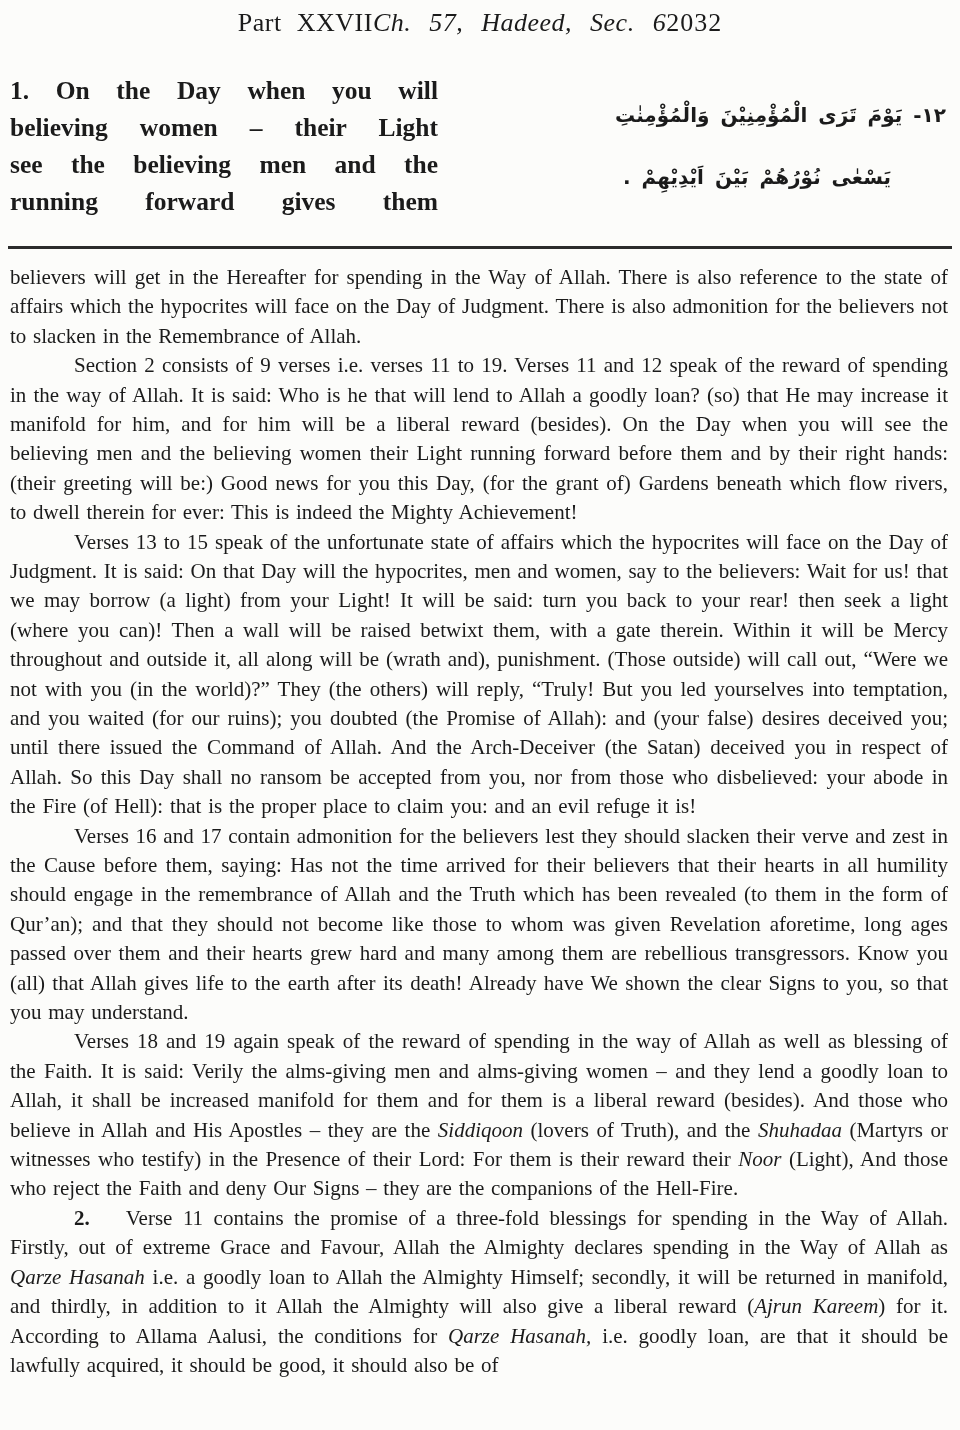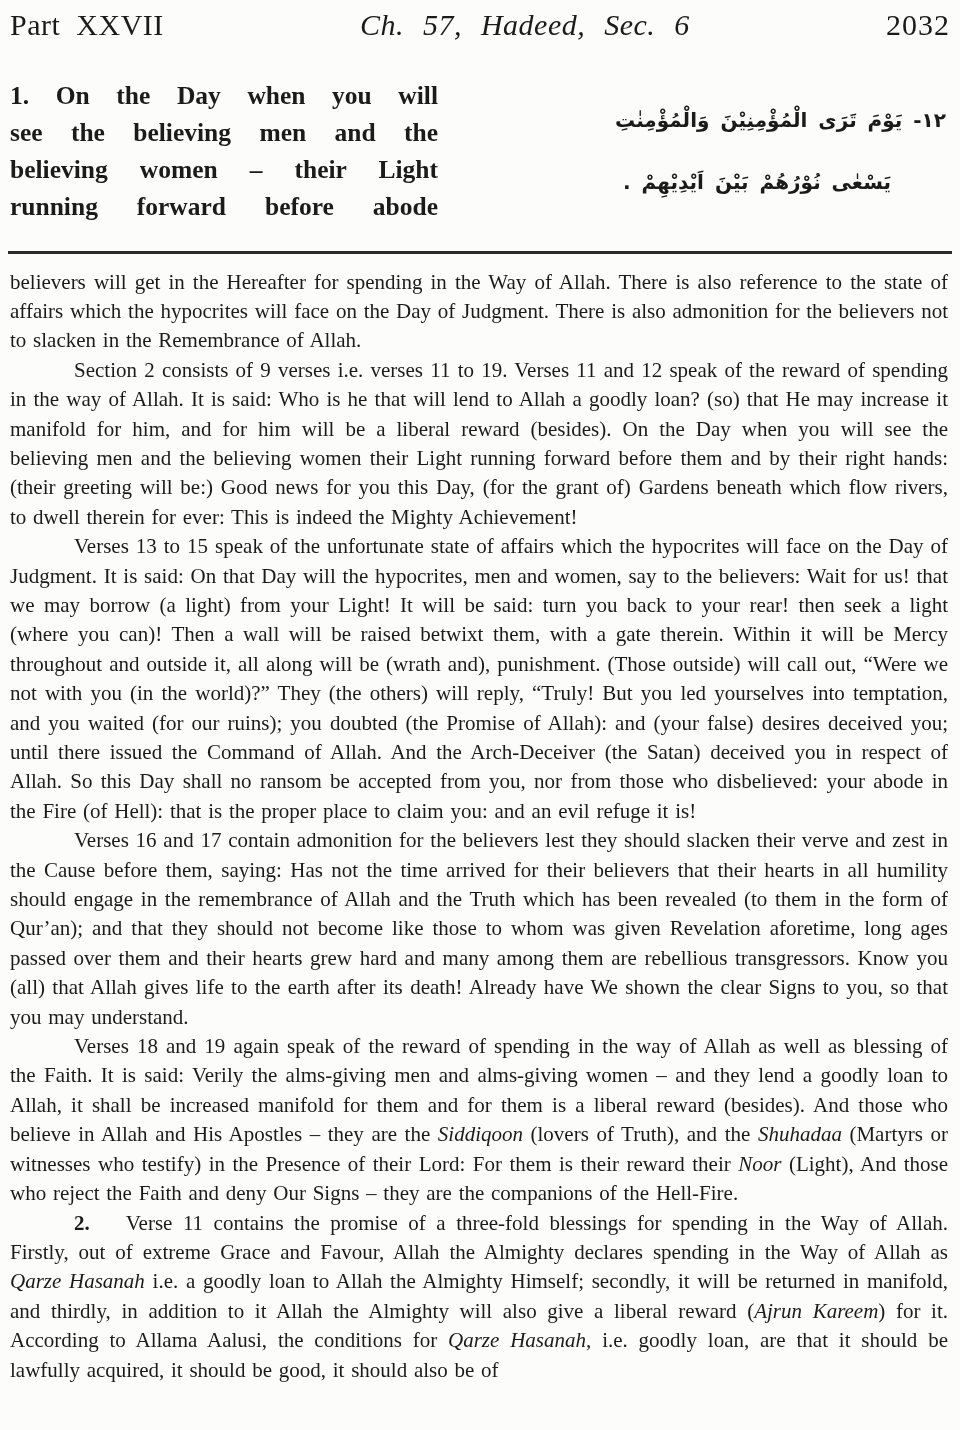--- a/index.html
+++ b/index.html
@@ -10,24 +10,24 @@
     margin: 0 auto;
     box-sizing: border-box;
     background: #fcfcfa;
     color: #1b1b1b;
     font-family: "Liberation Serif", serif;
     overflow: hidden;
   }
   
   .pg-header {
     display: flex;
-    justify-content: space-between;
+    justify-content: center;
     align-items: baseline;
     padding: 8px 10px 0 10px;
-    font-size: 30px;
+    font-size: 26px;
     line-height: 1.15;
   }
   .hdr-left { letter-spacing: 0.5px; word-spacing: 8px; }
   .hdr-center { font-style: italic; word-spacing: 11px; letter-spacing: 0.5px; }
   .hdr-right { letter-spacing: 1px; }
   
   .verse-row {
     display: flex;
     justify-content: space-between;
     align-items: flex-start;
@@ -81,23 +81,23 @@
 
   <header class="pg-header">
     <span class="hdr-left">Part XXVII</span>
     <span class="hdr-center">Ch. 57, Hadeed, Sec. 6</span>
     <span class="hdr-right">2032</span>
   </header>
 
   <section class="verse-row">
     <div class="verse-en">
       <div class="vline">1.  On the Day when you will</div>
+      <div class="vline">believing women – their Light</div>
       <div class="vline">see the believing men and the</div>
-      <div class="vline">believing women – their Light</div>
-      <div class="vline">running forward before abode</div>
+      <div class="vline">running forward gives them</div>
     </div>
     <div class="verse-ar" dir="rtl">
       <div class="aline a1">۱۲- يَوْمَ تَرَى الْمُؤْمِنِيْنَ وَالْمُؤْمِنٰتِ</div>
       <div class="aline a2">يَسْعٰى نُوْرُهُمْ بَيْنَ اَيْدِيْهِمْ .</div>
     </div>
   </section>
 
   <div class="rule"></div>
 
   <main class="body-text" id="body-text">

